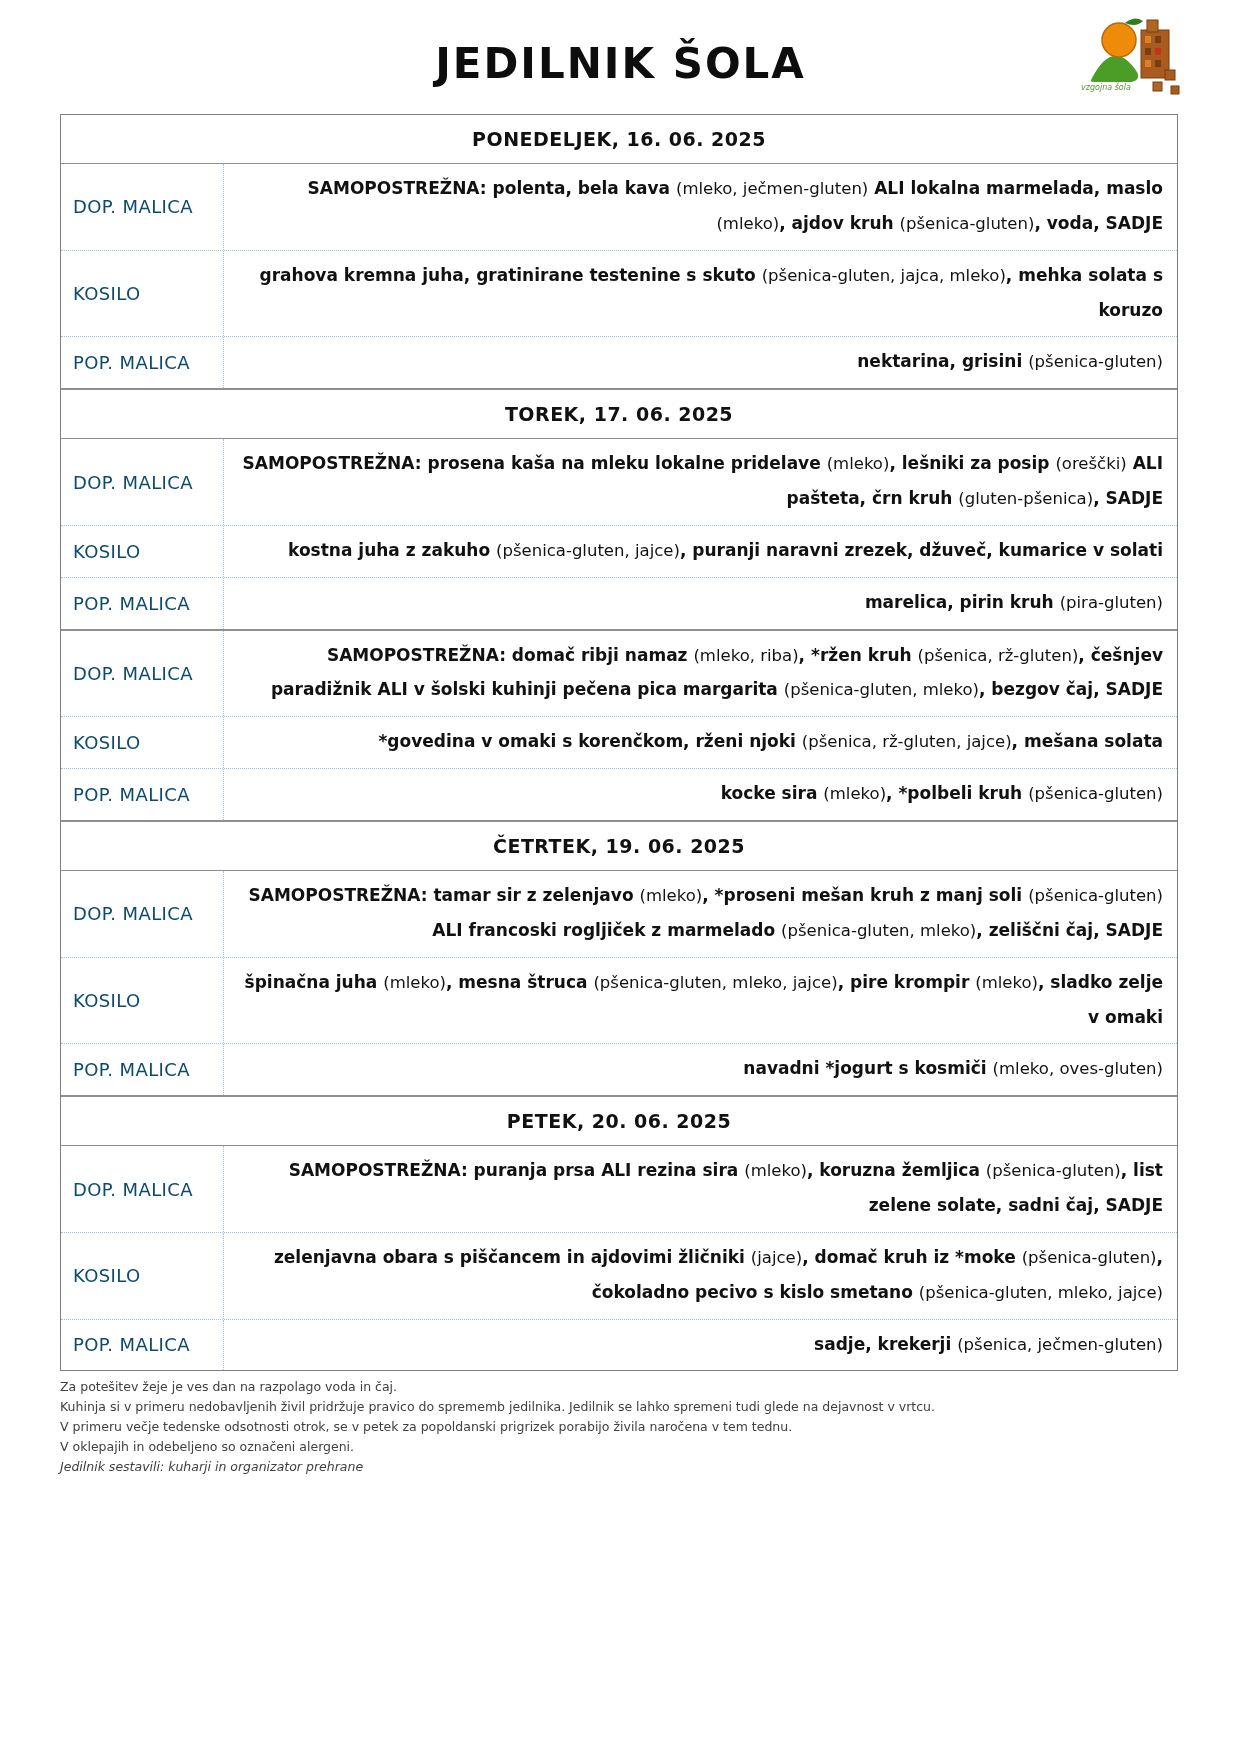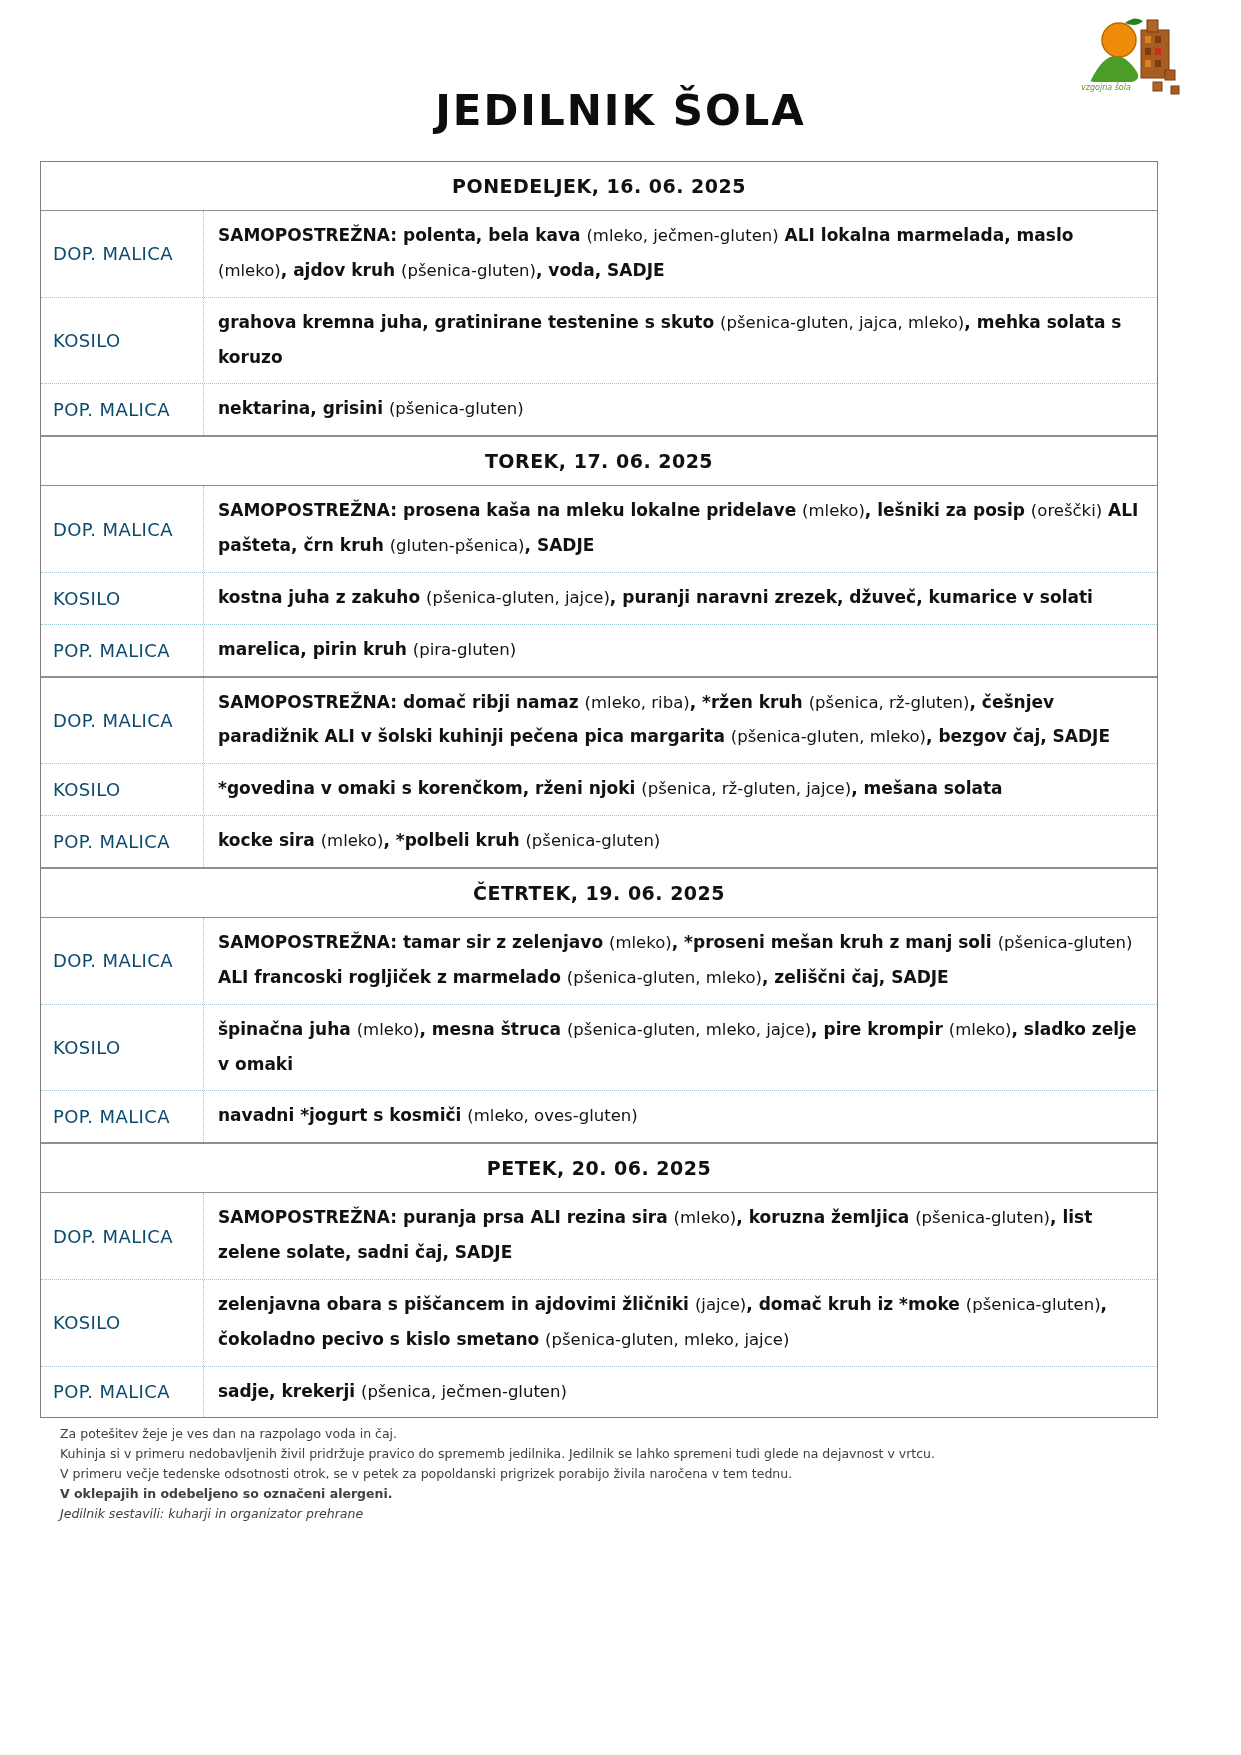--- a/index.html
+++ b/index.html
@@ -10,33 +10,34 @@
     background:#ffffff;
     font-family:"DejaVu Sans","Liberation Sans",sans-serif;
     color:#111;
     overflow:hidden;
   }
   .logo {
     position:absolute; top:14px; right:58px;
     width:104px; height:86px;
   }
   .page-title {
-    padding-top:86px;
+    padding-top:39px;
     text-align:center;
     font-size:42px;
     font-weight:bold;
     letter-spacing:2px;
     color:#0d0d0d;
   }
   .menu-table {
     position:relative;
-    margin:26px auto 0 40px;
+    margin:26px auto 0 60px;
     width:1118px;
     border:1px solid #7f7f7f;
     box-sizing:border-box;
+    text-align:right;
   }
   .day-block { box-sizing:border-box; }
   .day-block + .day-block { border-top:2px solid #8f8f8f; }
   .day-header {
     height:49px;
     display:flex; align-items:center; justify-content:center;
     font-size:19px; font-weight:bold;
     letter-spacing:0.5px;
     border-bottom:1px solid #8f8f8f;
     box-sizing:border-box;
@@ -65,21 +66,21 @@
     min-height:46px;
   }
   .seg-bold { font-weight:bold; }
   .seg-italic { font-weight:normal; font-size:16.5px; }
   .footnotes {
     margin:6px 60px 0 60px;
     font-size:12.5px;
     line-height:1.6;
     color:#404040;
   }
-  .footnote-bold { font-weight:bold; }
+  .footnote-bold { font-weight:normal; }
   .footnote-italic { font-style:italic; }
   .greeting {
     position:absolute;
     top:1758px; left:0;
     width:100%;
     text-align:center;
     font-size:33px;
     font-weight:bold;
     letter-spacing:1px;
   }

